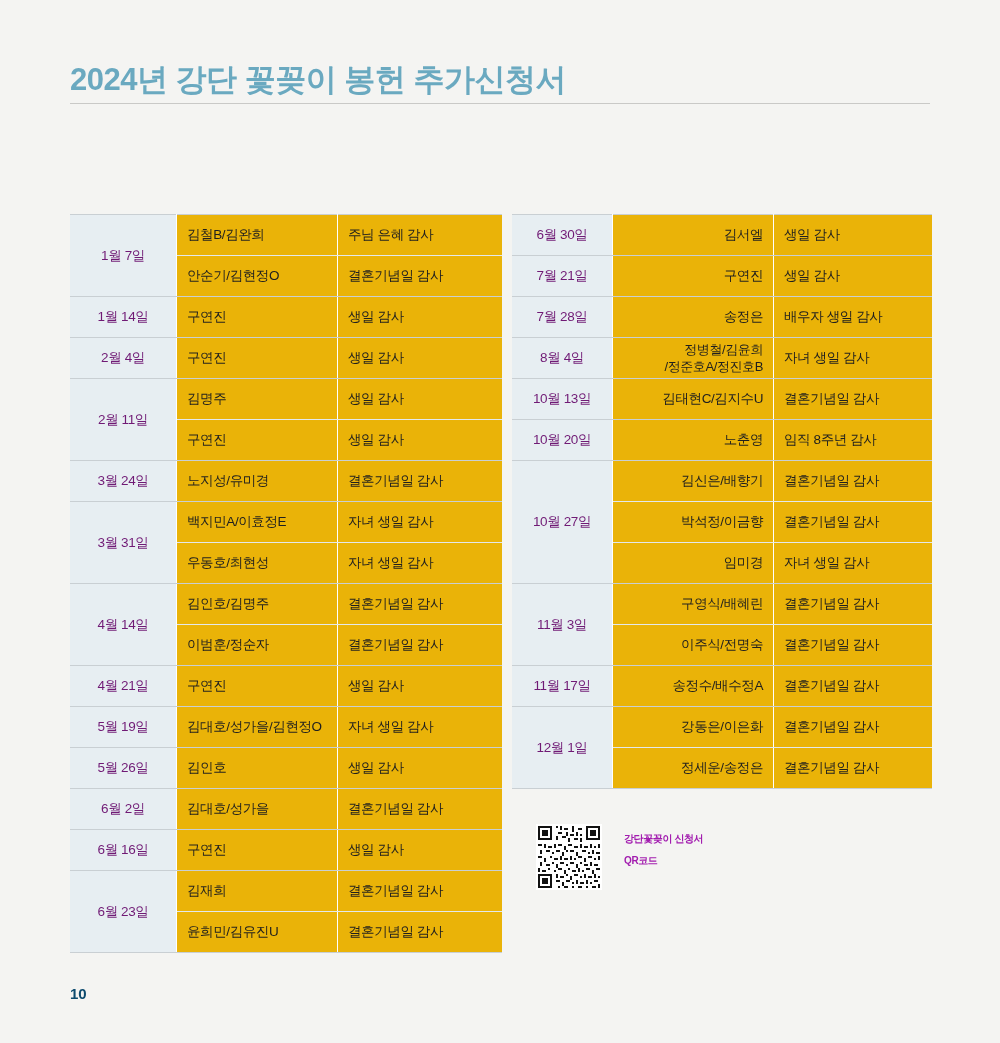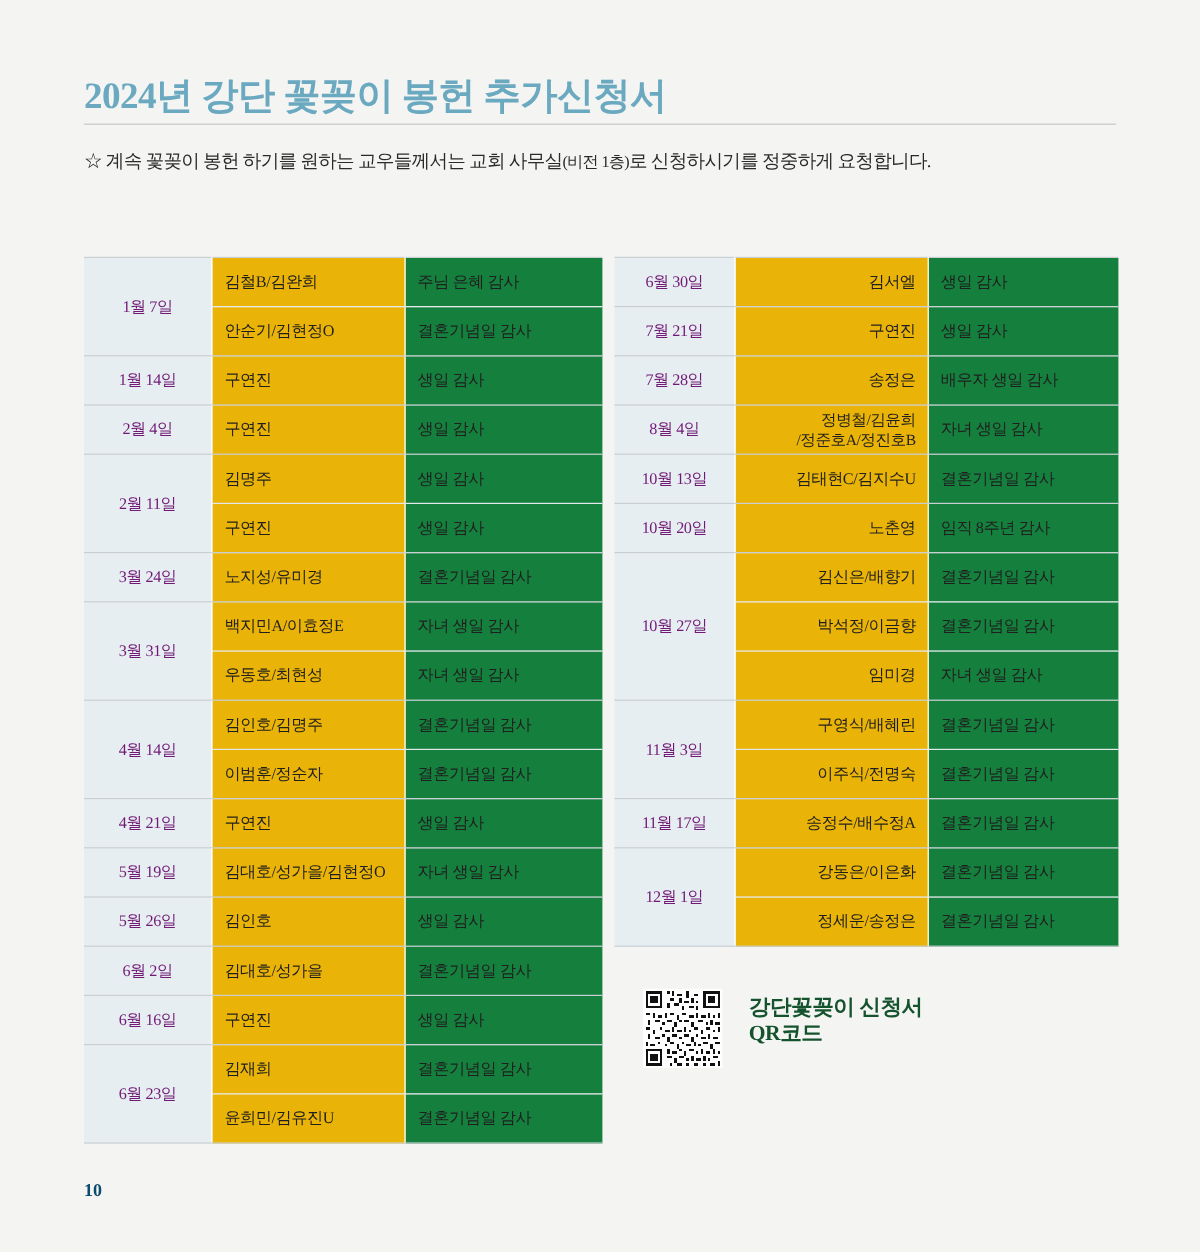--- a/index.html
+++ b/index.html
@@ -14,21 +14,20 @@
     color: #222;
     position: relative;
     overflow: hidden;
   }
   .page {
     position: absolute;
     left: 0; top: 0;
     width: 1000px;
     height: 893px;
     background: #f4f4f2;
-    font-family: Liberation Serif, serif;
   }
   .title {
     position: absolute;
     left: 70px;
     top: 38px;
     font-size: 31px;
     font-weight: bold;
     color: #6aa9c0;
     letter-spacing: -0.5px;
   }
@@ -95,21 +94,21 @@
   .tbl td.name {
     background: #eab308;
     width: 140px;
     border-right: 1px solid #ffffff;
   }
   .tbl.right td.name {
     width: 140px;
     text-align: right;
   }
   .tbl td.reason {
-    background: #15803d;
+    background: #eab308;
   }
   .tbl td.nb {
     border-bottom: 1px solid #e3e9ec;
   }
   .two-line {
     font-size: 13px;
     line-height: 17px;
   }
 
   
@@ -125,23 +124,23 @@
     left: 0; top: 0;
     width: 66px;
     height: 66px;
     background: #ffffff;
   }
   .qr-code svg { display:block; }
   .qr-label {
     position: absolute;
     left: 88px;
     top: 4px;
-    font-size: 18px;
+    font-size: 10px;
     line-height: 22px;
-    color: #14532d;
+    color: #a21caf;
     font-weight: bold;
     letter-spacing: -0.4px;
   }
   .page-number {
     position: absolute;
     left: 70px;
     top: 985px;
     font-size: 15px;
     color: #0c4a6e;
     font-weight: bold;
@@ -150,23 +149,20 @@
 </head>
 <body>
 
 <div class="page">
 
   <h1 class="title">2024년 강단 꽃꽂이 봉헌 추가신청서</h1>
 
   <div class="rule"></div>
 
   <div class="intro">
-    <div>
-      <span>☆ 계속 꽃꽂이 봉헌 하기를 원하는 교우들께서는 교회 사무실</span><span class="small">(비전 1층)</span><span>로 신청하시기를 정중하게 요청합니다.</span>
-    </div>
   </div>
 
   <table class="tbl left">
     <tbody id="left-body">
         <tr class="top-border">
           <td class="date" rowspan="2">1월 7일</td>
           <td class="name nb">김철B/김완희</td>
           <td class="reason nb">주님 은혜 감사</td>
         </tr>
         <tr>

